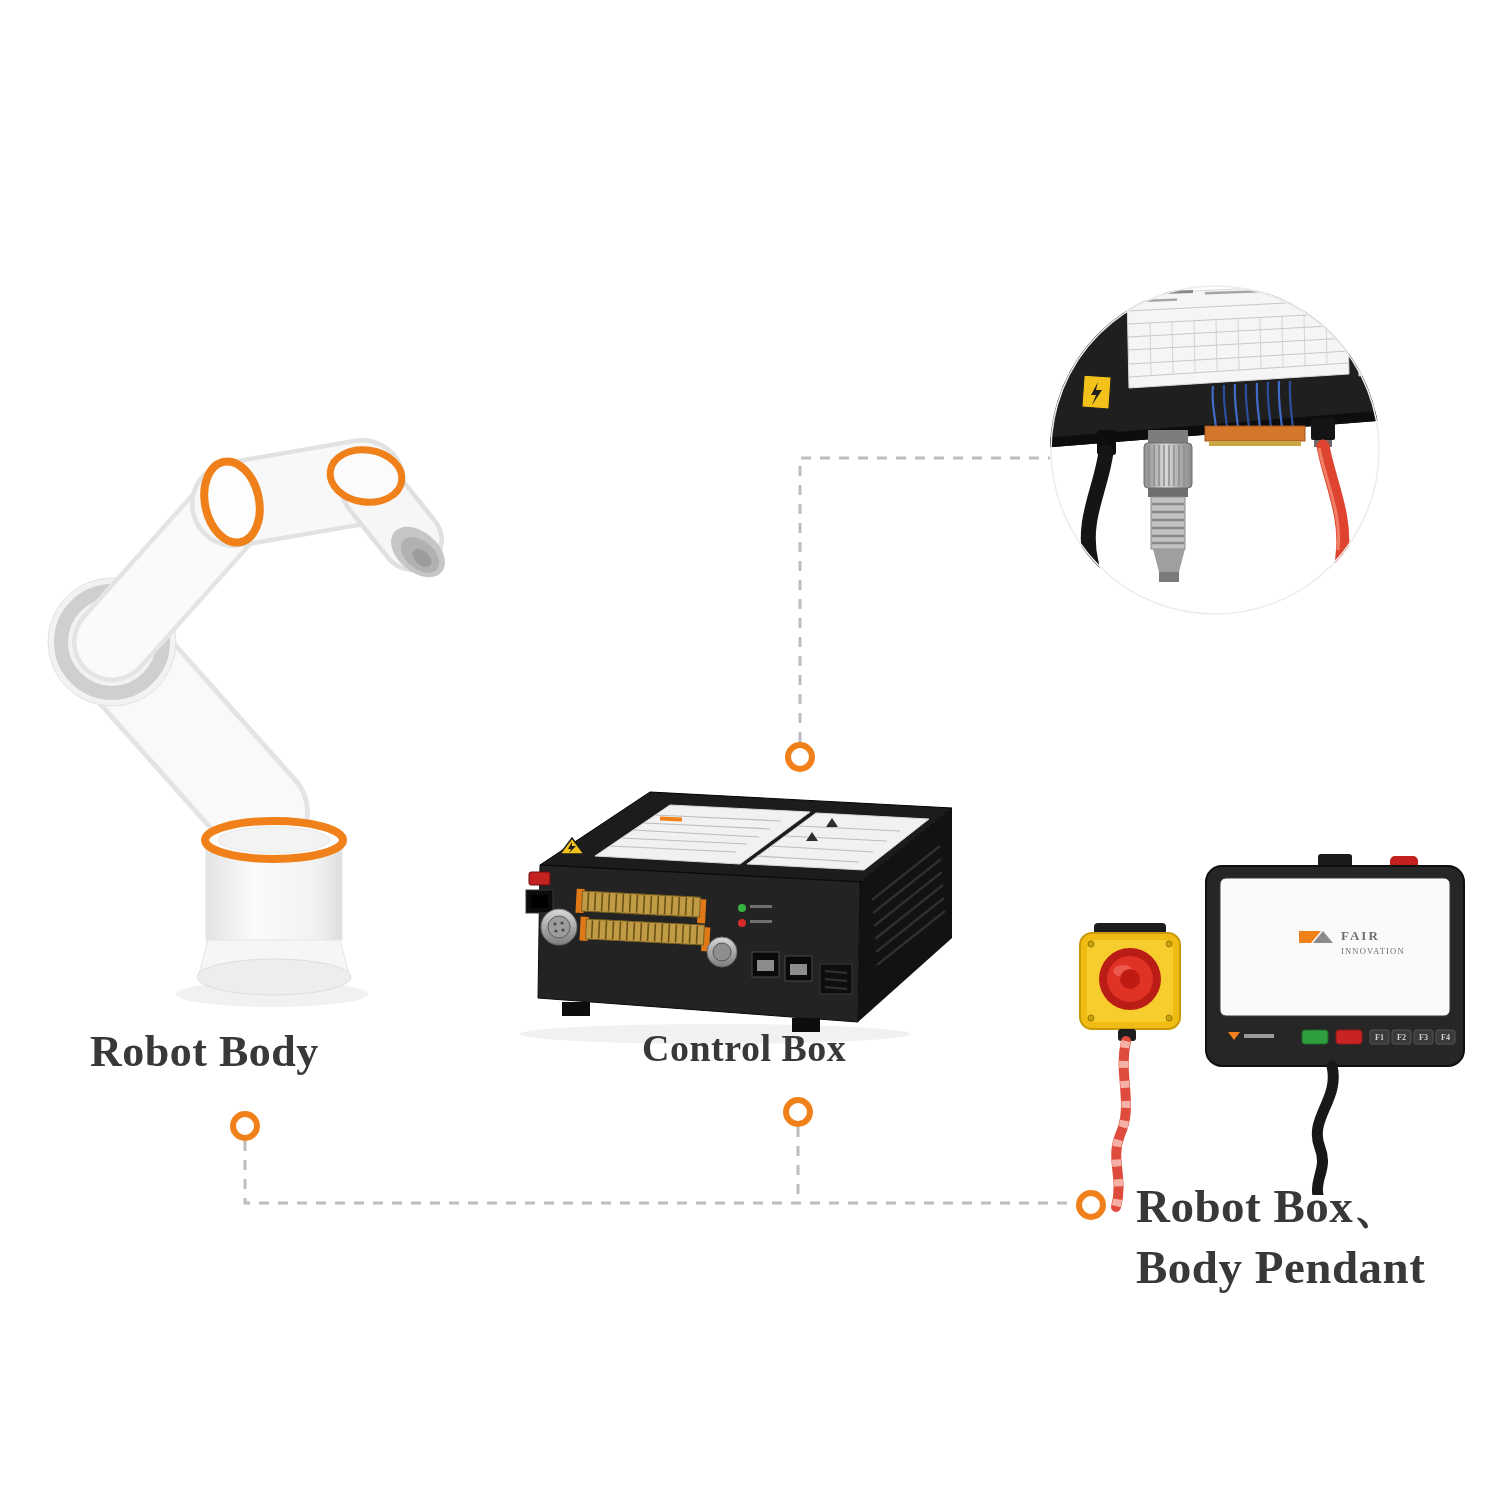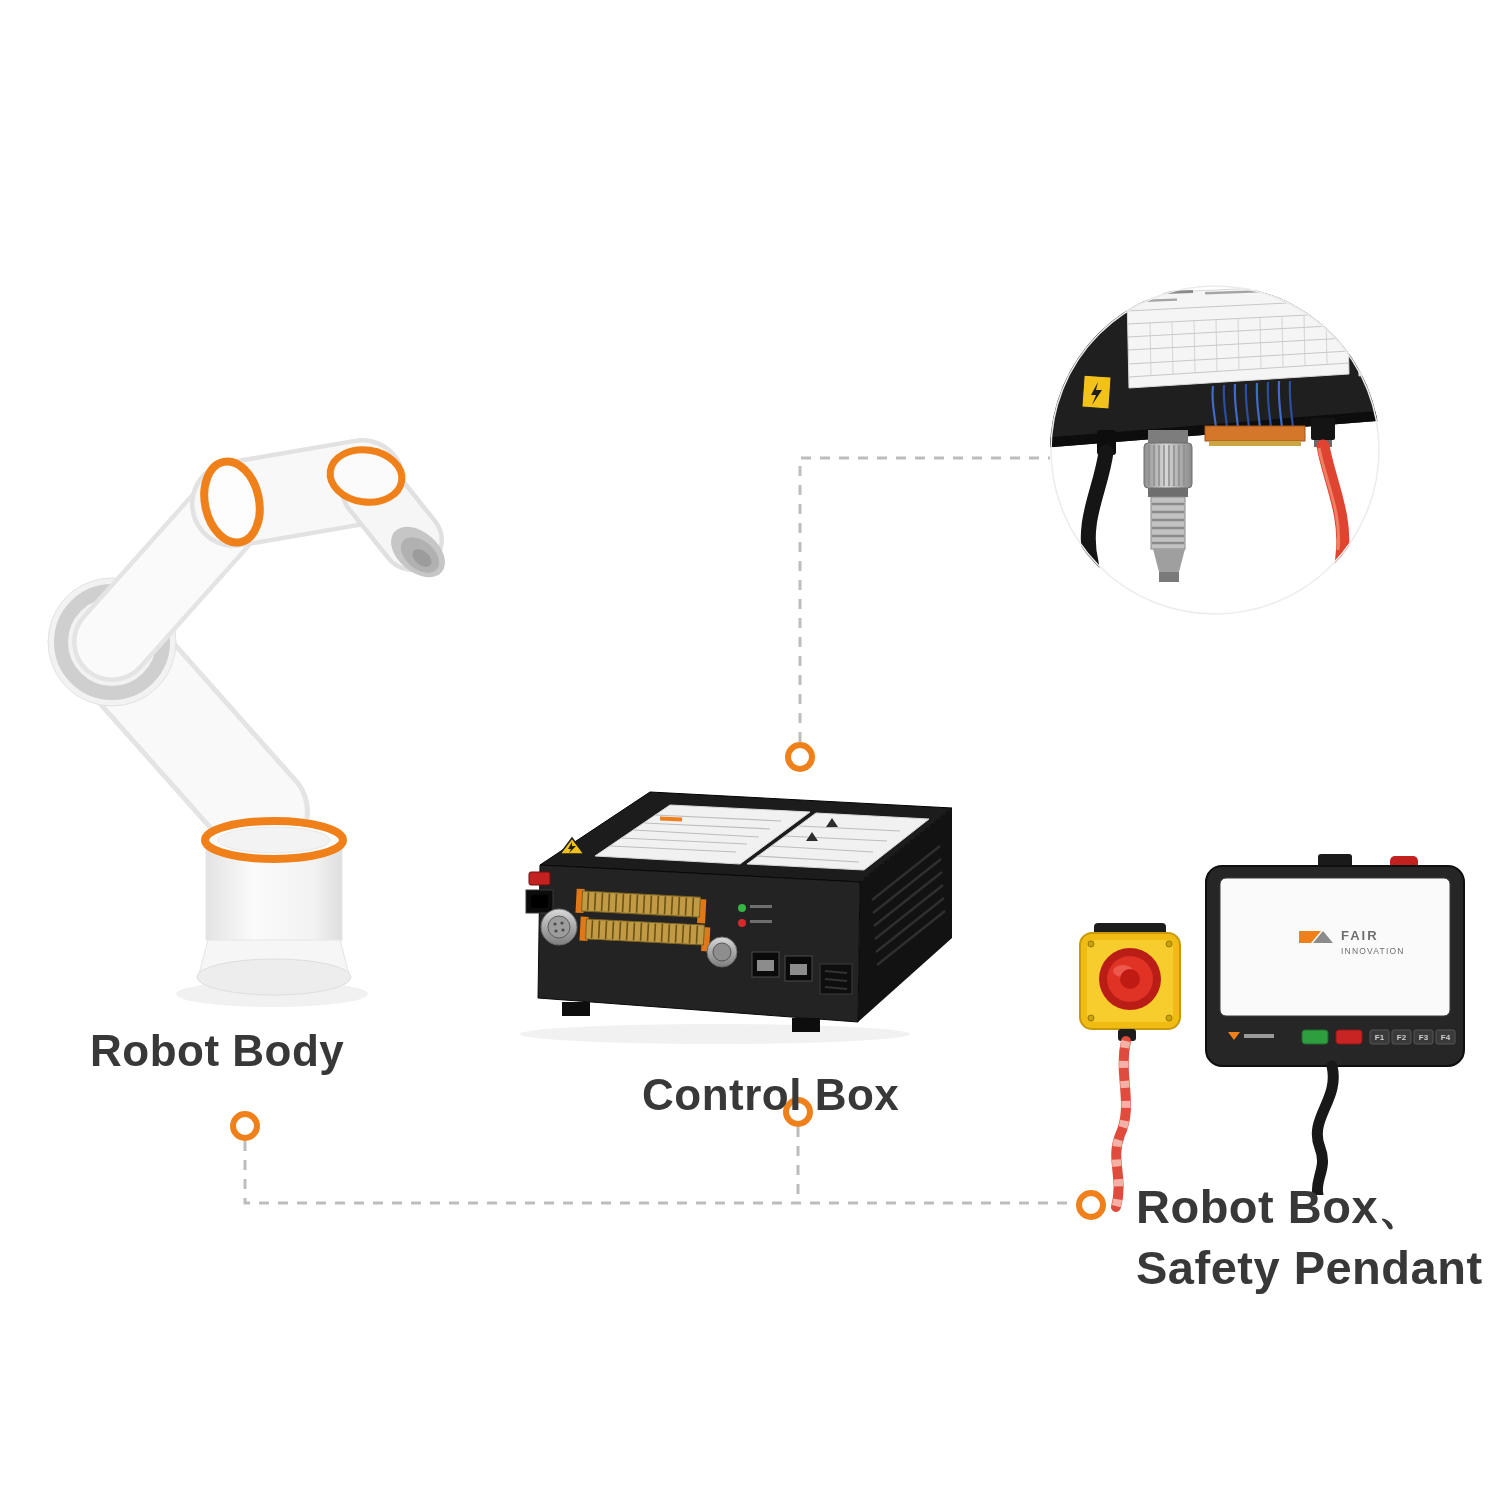--- a/index.html
+++ b/index.html
@@ -1,27 +1,27 @@
 <!DOCTYPE html>
 <html><head>
 <meta charset="utf-8">
 <style>
   html,body{margin:0;padding:0;background:#fff;}
   .canvas{
     position:relative;width:1500px;height:1340px;background:#ffffff;
-    font-family:Liberation Sans, sans-serif;overflow:hidden;
+    font-family:Liberation Serif, serif;overflow:hidden;
   }
   .abs{position:absolute;}
   .label{
     position:absolute;font-weight:bold;color:#383838;letter-spacing:.5px;
     white-space:nowrap;
   }
   .label-center{}
   #label-robot{left:90px;top:1026px;width:340px;font-size:44px;}
-  #label-control{left:642px;top:1026px;width:340px;font-size:44px;margin-top:44px;}
+  #label-control{left:642px;top:1026px;width:340px;font-size:38px;}
   #label-safety{left:1136px;top:1176px;font-size:47px;line-height:1.3;text-align:left;}
   svg{display:block;}
 </style>
 </head>
 <body>
 
 <div class="canvas">
 
   <svg class="abs" style="left:20px;top:420px" width="460" height="620" viewBox="0 0 460 620">
     <defs>
@@ -409,16 +409,16 @@
       <circle cx="245" cy="1126" r="12"></circle>
       <circle cx="798" cy="1112" r="12"></circle>
       <circle cx="1091" cy="1205" r="12"></circle>
     </g>
   </svg>
 
   <div id="label-robot" class="label label-center">Robot Body</div>
   <div id="label-control" class="label label-center">Control Box</div>
   <div id="label-safety" class="label">
     <div>Robot Box、</div>
-    <div>Safety Pendant</div>
+    <div>Body Pendant</div>
   </div>
 
 </div>
 
 </body></html>

